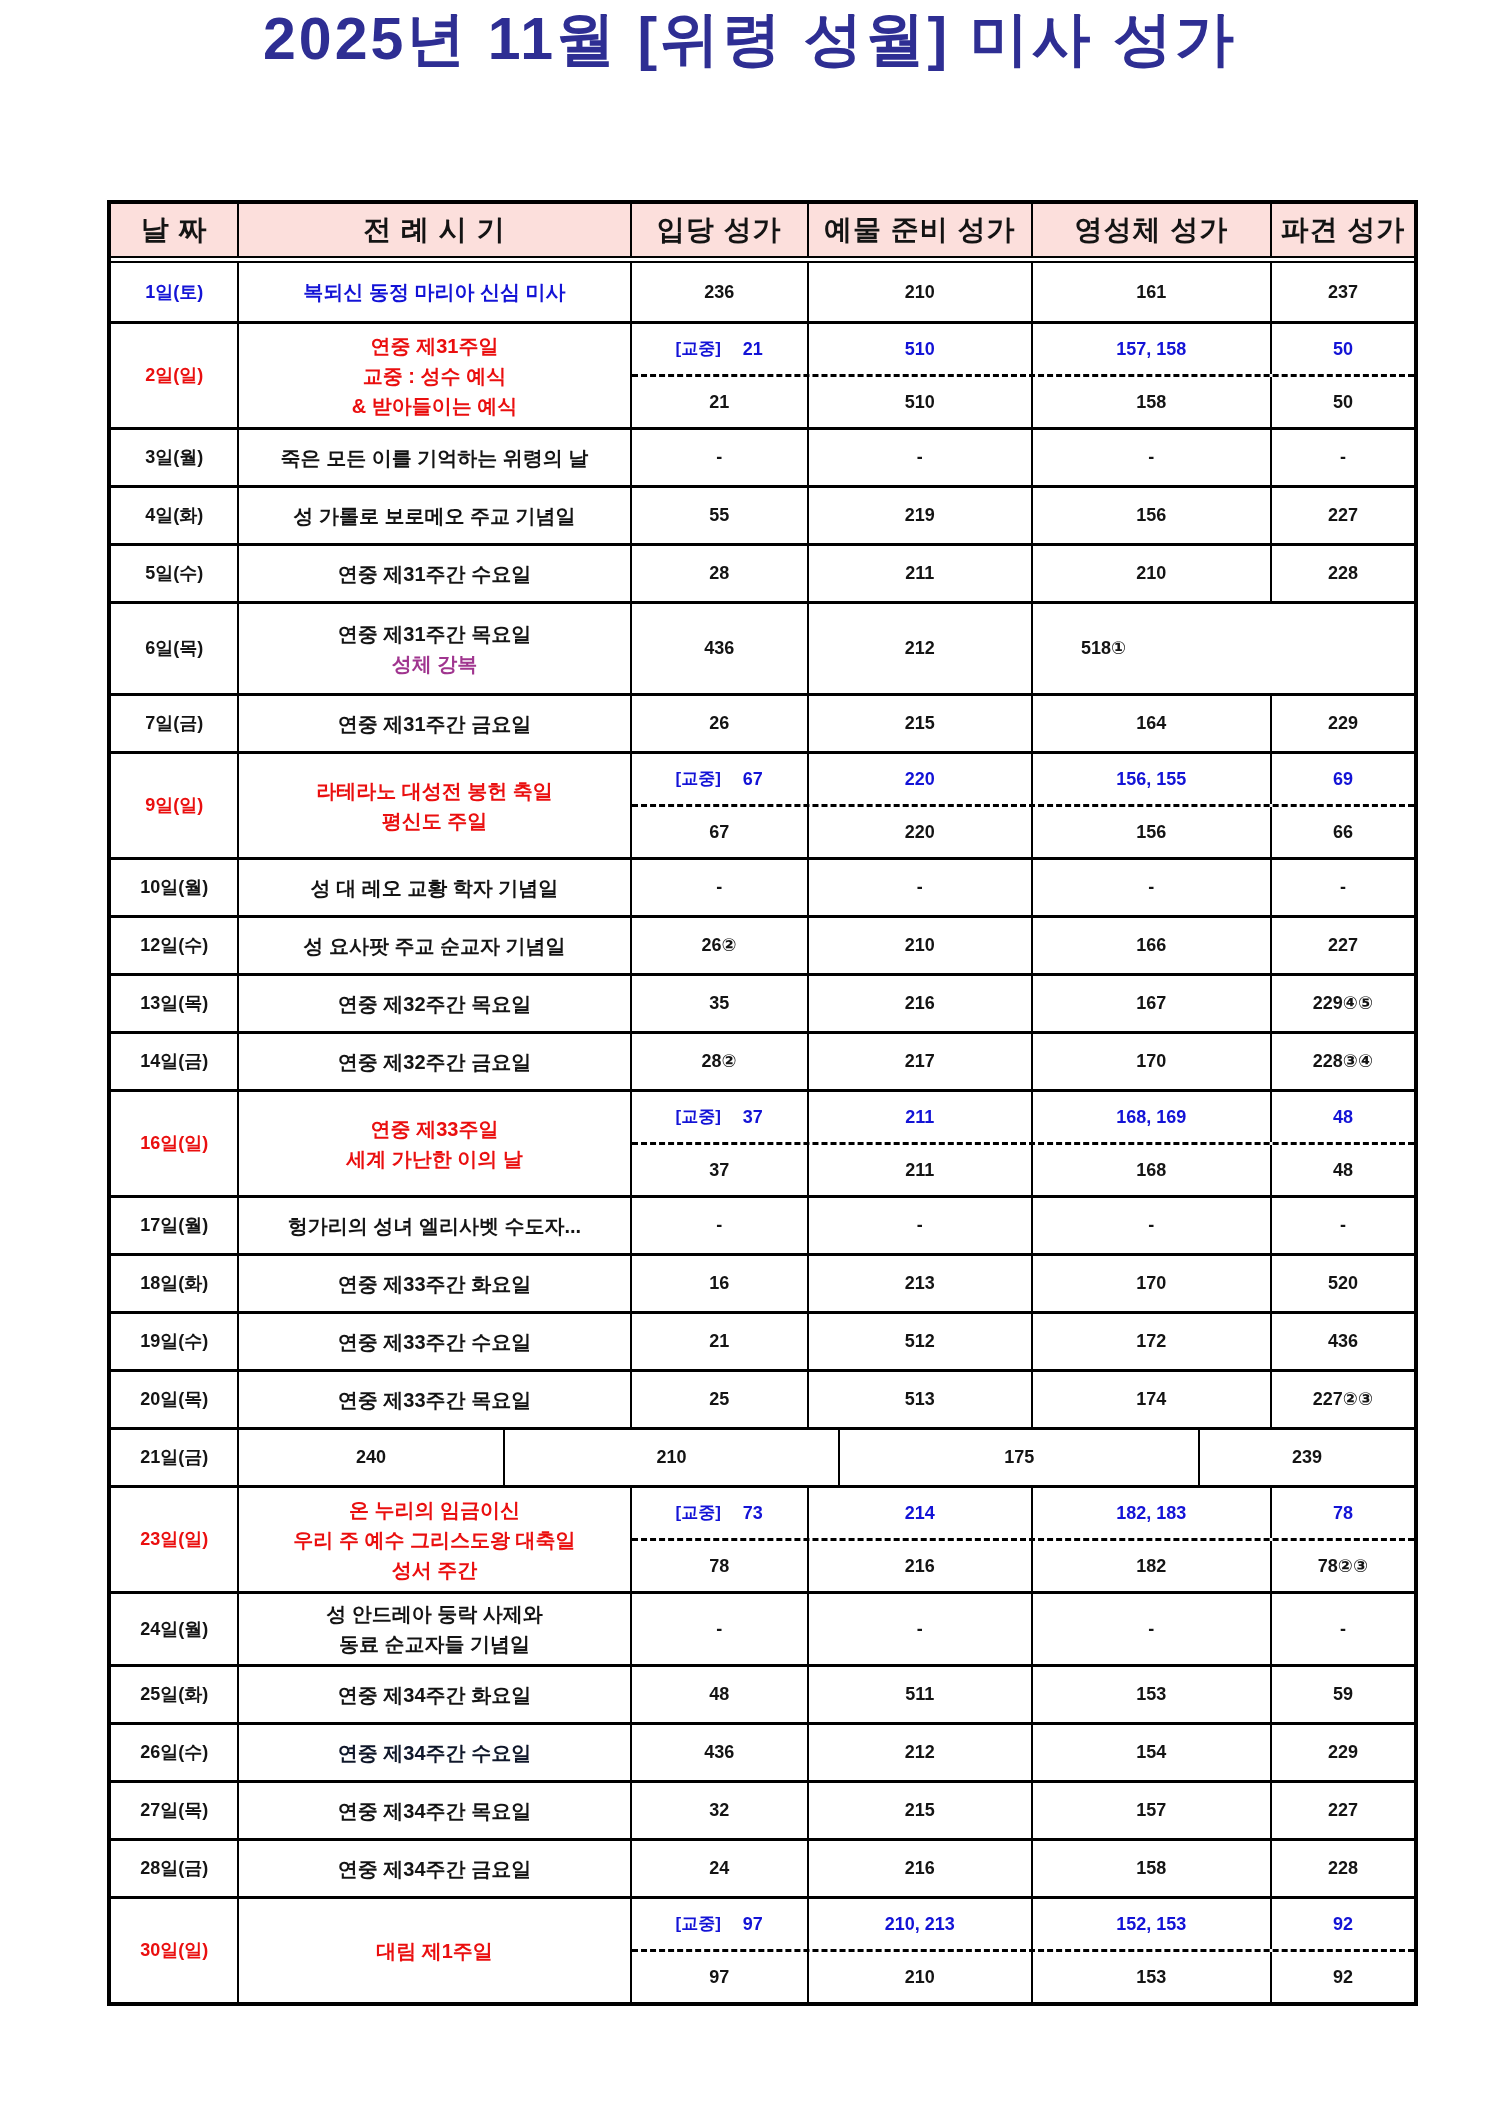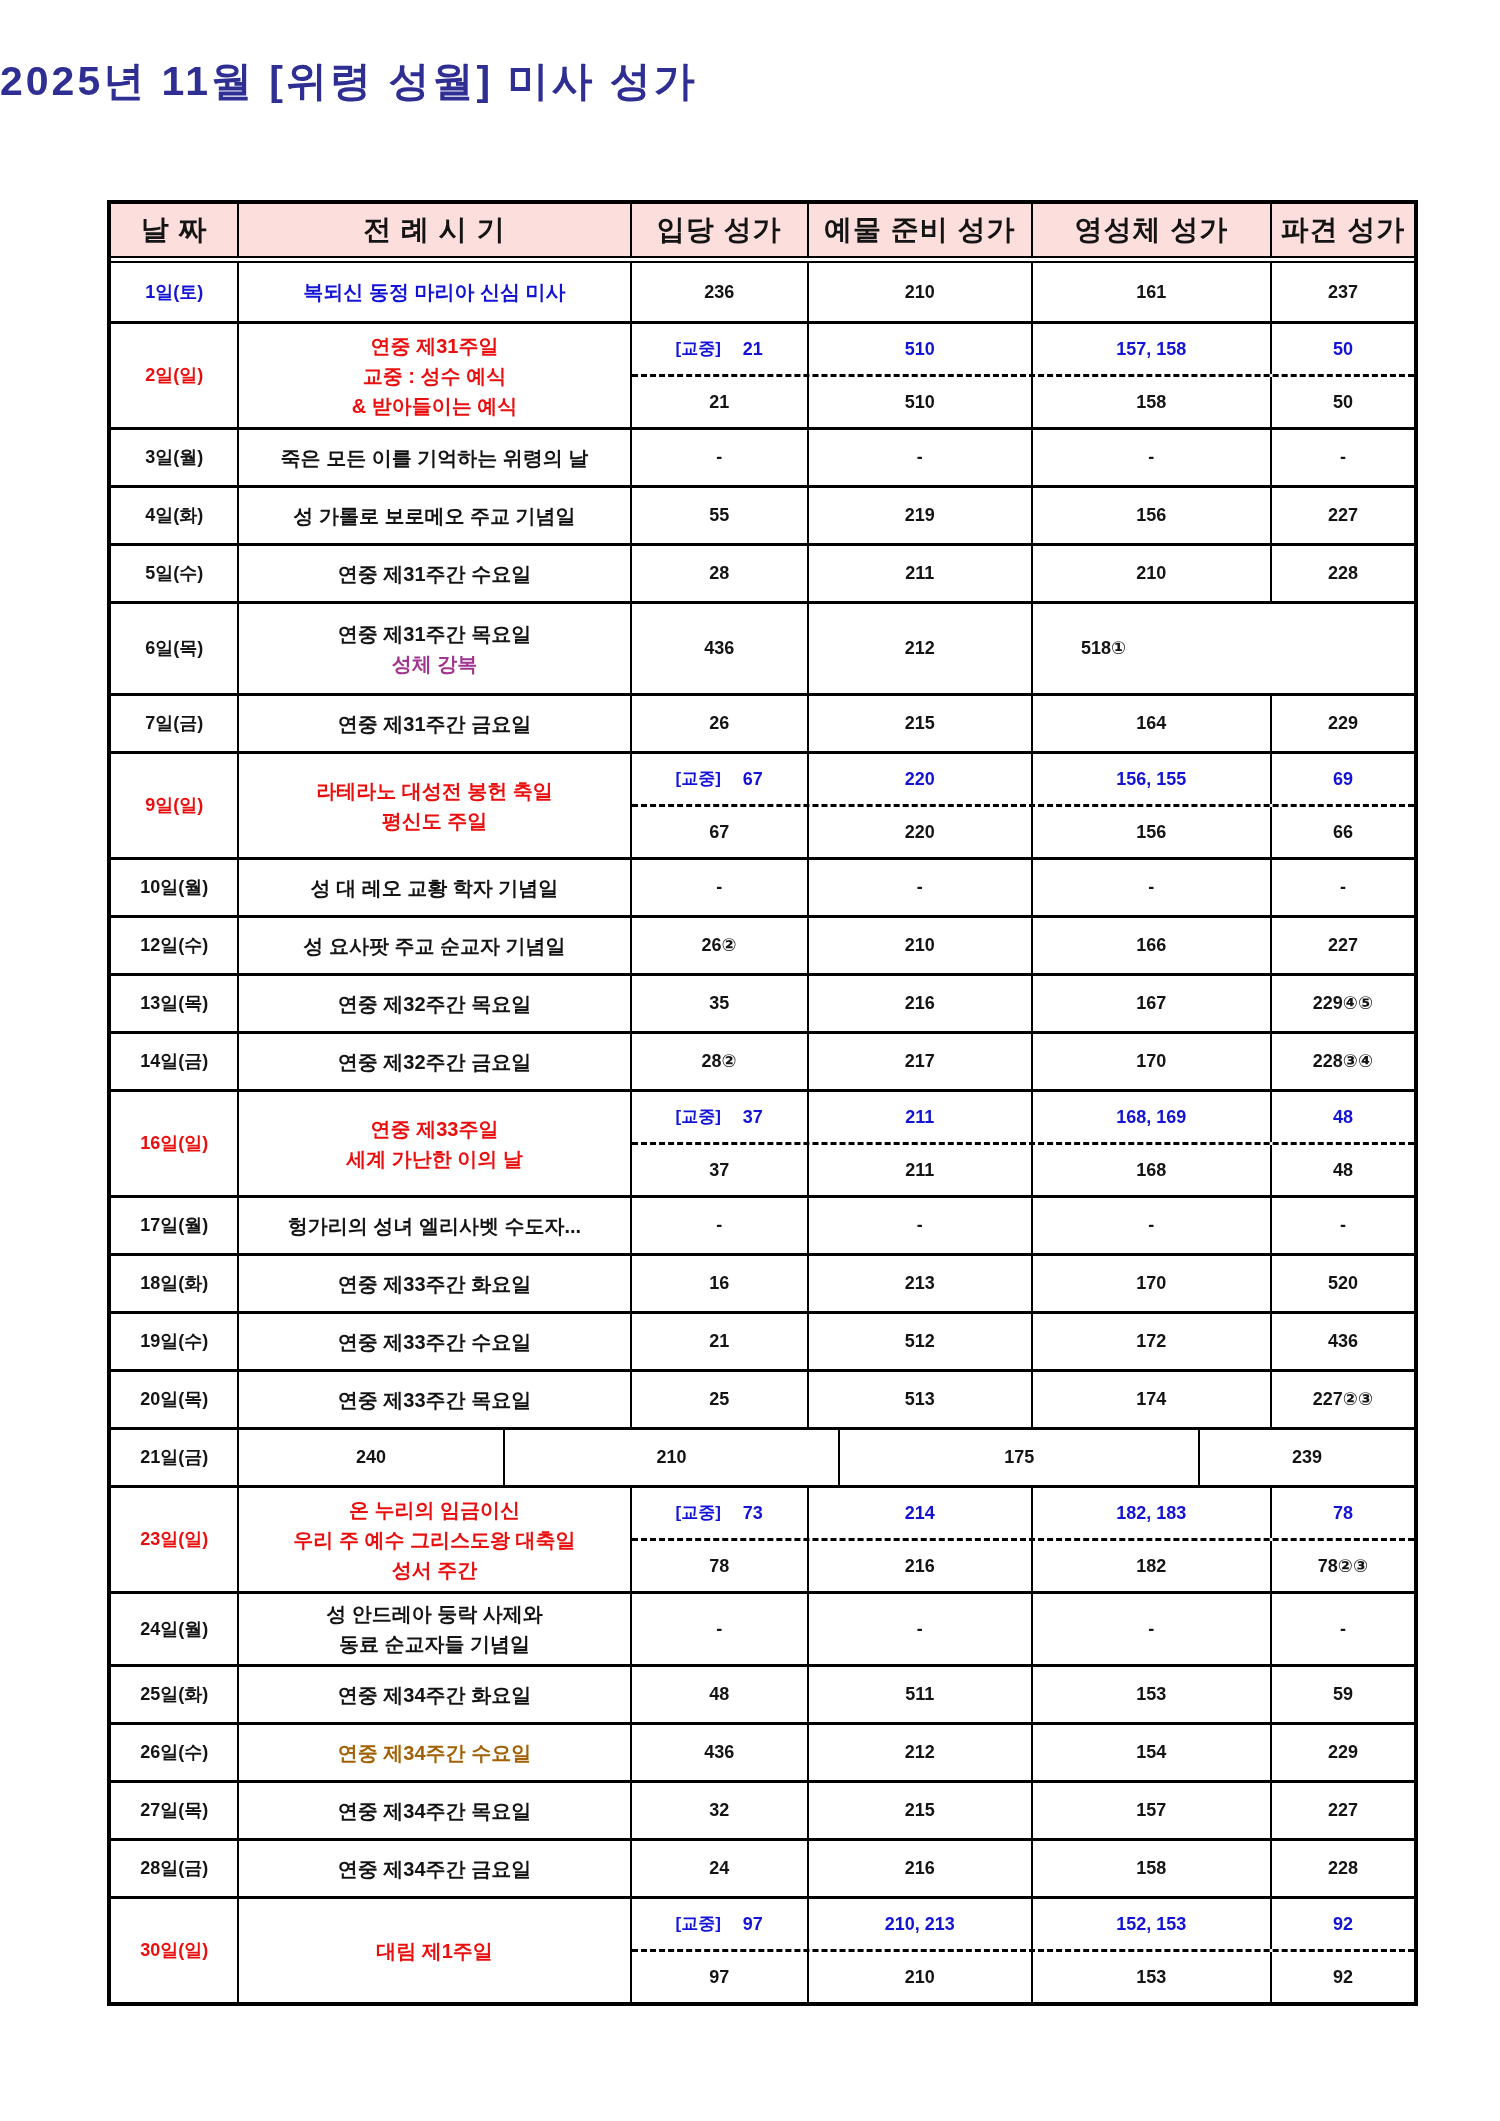--- a/index.html
+++ b/index.html
@@ -6,22 +6,22 @@
   html, body { background: #ffffff; }
   body {
     width: 1500px; height: 2121px; position: relative;
     font-family: "Liberation Sans", "DejaVu Sans", sans-serif;
     font-weight: 700;
     color: var(--c-black, #111);
   }
   .page { position: relative; width: 1500px; height: 2121px; overflow: hidden; }
 
   .title {
-    margin-top: 54px;
-    font-size: 41px;
+    text-align: center;
+    font-size: 59px;
     letter-spacing: 3px;
     color: var(--c-navy, #2e2e93);
   }
 
   .hymn-table {
     position: absolute; left: 107px; top: 200px; width: 1311px;
     border: 4px solid var(--c-border, #000);
     background: #fff;
   }
 
@@ -408,21 +408,21 @@
               <div class="cell h-entrance">48</div>
               <div class="cell h-offertory">511</div>
               <div class="cell h-communion">153</div>
               <div class="cell h-dismissal">59</div>
             </div>
           </div>
         </div>
         <div class="row k-single">
           <div class="cell col-date" style="color: rgb(20, 20, 20);">26일(수)</div>
           <div class="cell col-liturgy">
-            <div class="liturgy-line" style="color: #a16207;">연중 제34주간 수요일</div>
+            <div class="liturgy-line" style="color: #0f172a;">연중 제34주간 수요일</div>
           </div>
           <div class="hymn-area">
             <div class="hymn-row">
               <div class="cell h-entrance">436</div>
               <div class="cell h-offertory">212</div>
               <div class="cell h-communion">154</div>
               <div class="cell h-dismissal">229</div>
             </div>
           </div>
         </div>

